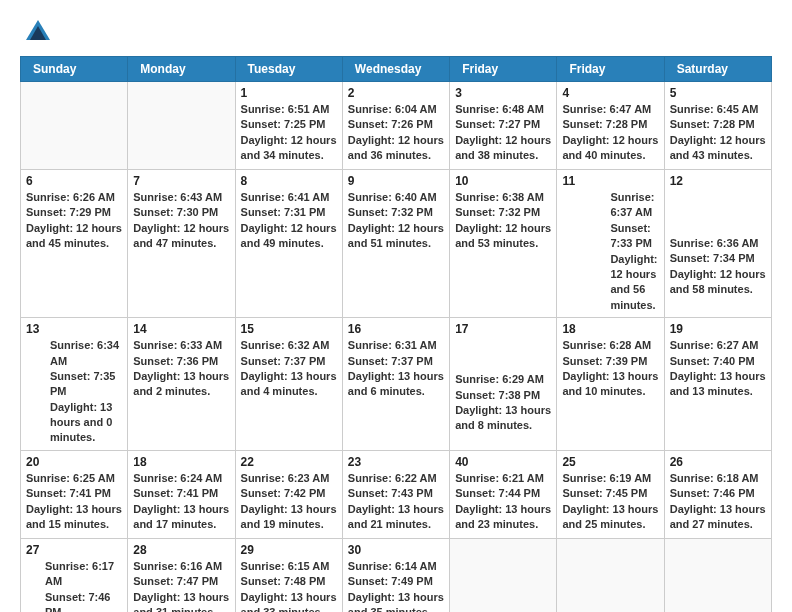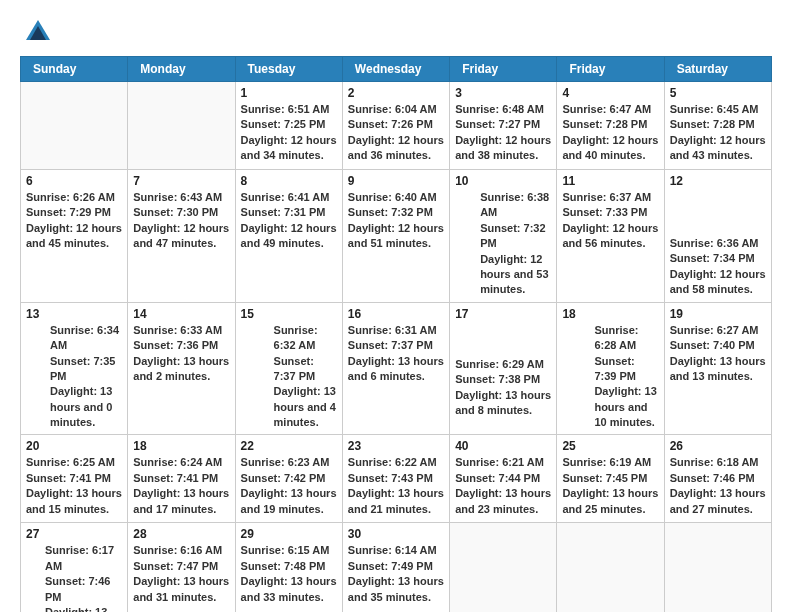--- a/index.html
+++ b/index.html
@@ -193,27 +193,27 @@
 Daylight: 12 hours and 49 minutes.</div>
           </td>
           <td>
             <span class="day-number">9</span>
             <div class="cell-text" style="white-space: pre-line;">Sunrise: 6:40 AM
 Sunset: 7:32 PM
 Daylight: 12 hours and 51 minutes.</div>
           </td>
           <td>
             <span class="day-number">10</span>
-            <div class="cell-text" style="white-space: pre-line; margin-left: 25px;">Sunrise: 6:38 AM
+            <div class="cell-text" style="white-space: pre-line;">Sunrise: 6:38 AM
 Sunset: 7:32 PM
 Daylight: 12 hours and 53 minutes.</div>
           </td>
           <td>
             <span class="day-number">11</span>
-            <div class="cell-text" style="white-space: pre-line;">Sunrise: 6:37 AM
+            <div class="cell-text" style="white-space: pre-line; margin-left: 48px;">Sunrise: 6:37 AM
 Sunset: 7:33 PM
 Daylight: 12 hours and 56 minutes.</div>
           </td>
           <td>
             <span class="day-number">12</span>
             <div class="cell-text" style="white-space: pre-line; margin-top: 48px;">Sunrise: 6:36 AM
 Sunset: 7:34 PM
 Daylight: 12 hours and 58 minutes.</div>
           </td>
         </tr>
@@ -225,39 +225,39 @@
 Daylight: 13 hours and 0 minutes.</div>
           </td>
           <td>
             <span class="day-number">14</span>
             <div class="cell-text" style="white-space: pre-line;">Sunrise: 6:33 AM
 Sunset: 7:36 PM
 Daylight: 13 hours and 2 minutes.</div>
           </td>
           <td>
             <span class="day-number">15</span>
-            <div class="cell-text" style="white-space: pre-line; margin-left: 33px;">Sunrise: 6:32 AM
+            <div class="cell-text" style="white-space: pre-line;">Sunrise: 6:32 AM
 Sunset: 7:37 PM
 Daylight: 13 hours and 4 minutes.</div>
           </td>
           <td>
             <span class="day-number">16</span>
             <div class="cell-text" style="white-space: pre-line;">Sunrise: 6:31 AM
 Sunset: 7:37 PM
 Daylight: 13 hours and 6 minutes.</div>
           </td>
           <td>
             <span class="day-number">17</span>
             <div class="cell-text" style="white-space: pre-line; margin-top: 36px;">Sunrise: 6:29 AM
 Sunset: 7:38 PM
 Daylight: 13 hours and 8 minutes.</div>
           </td>
           <td>
             <span class="day-number">18</span>
-            <div class="cell-text" style="white-space: pre-line; margin-left: 32px;">Sunrise: 6:28 AM
+            <div class="cell-text" style="white-space: pre-line;">Sunrise: 6:28 AM
 Sunset: 7:39 PM
 Daylight: 13 hours and 10 minutes.</div>
           </td>
           <td>
             <span class="day-number">19</span>
             <div class="cell-text" style="white-space: pre-line;">Sunrise: 6:27 AM
 Sunset: 7:40 PM
 Daylight: 13 hours and 13 minutes.</div>
           </td>
         </tr>

